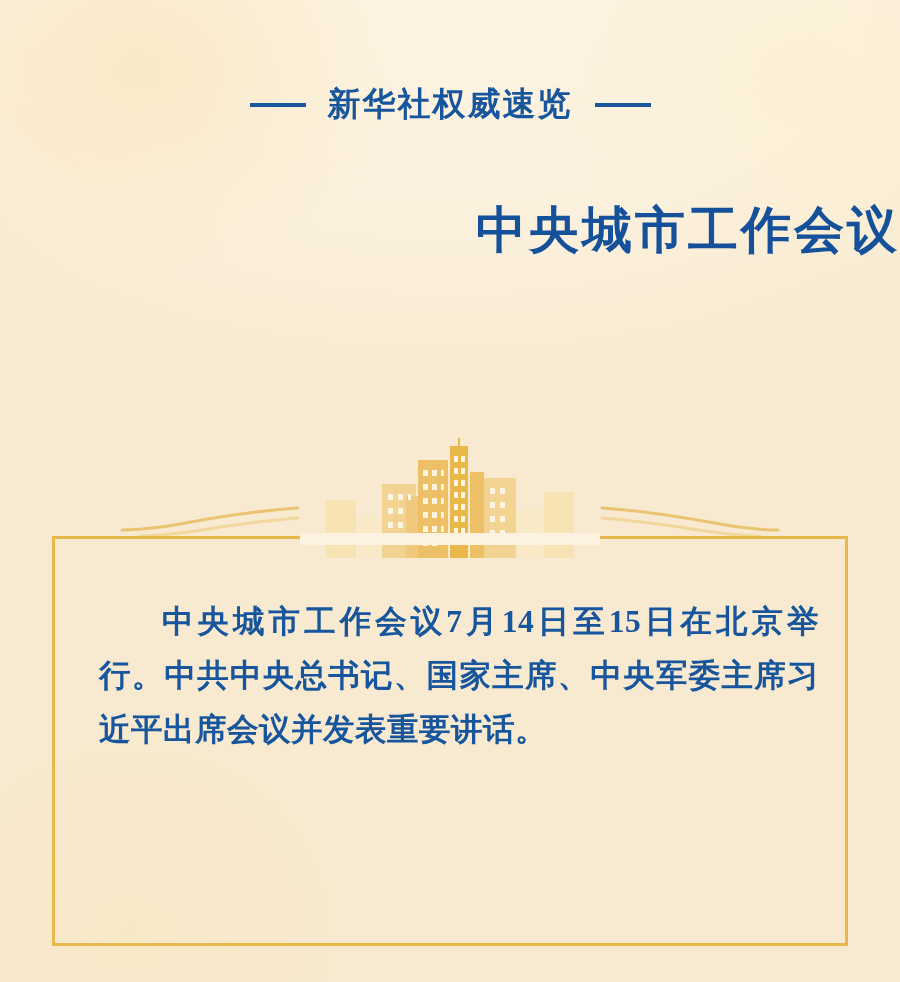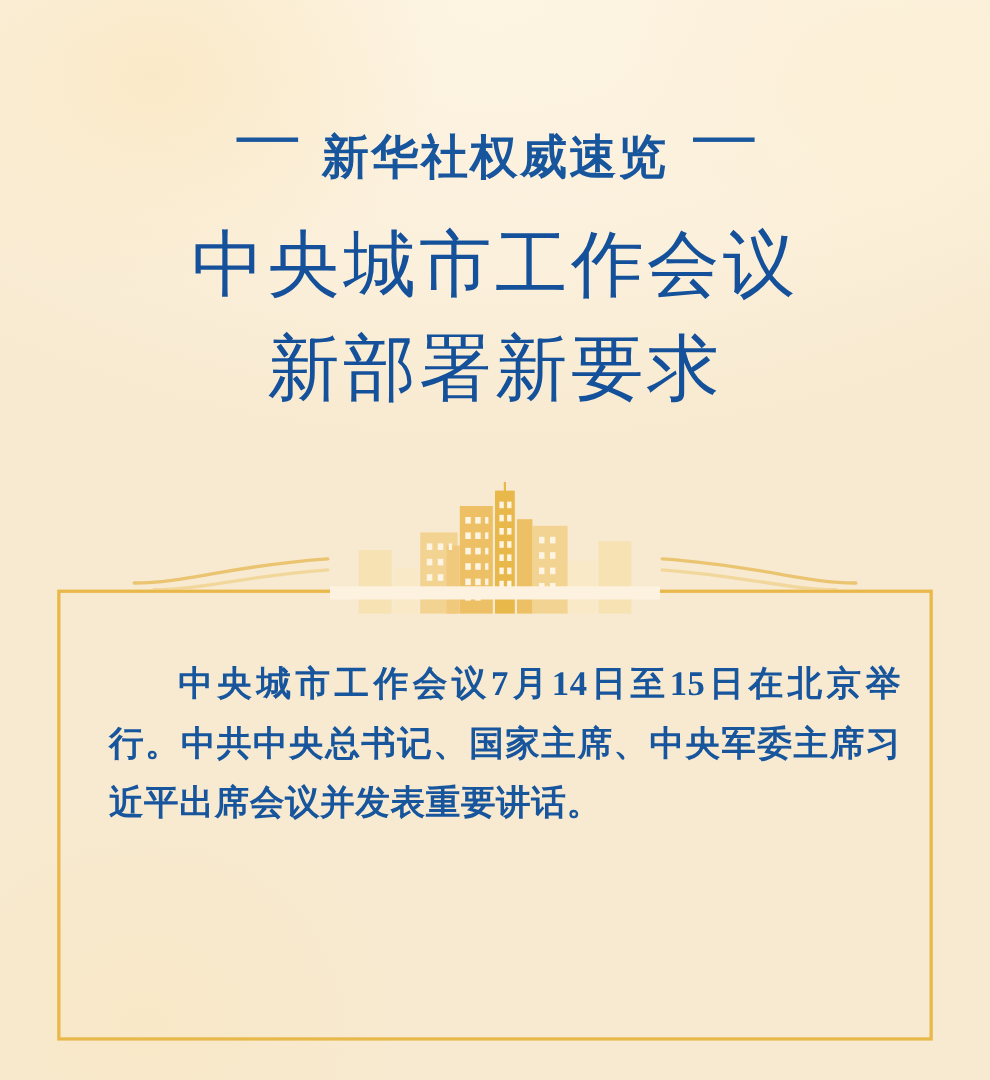--- a/index.html
+++ b/index.html
@@ -57,43 +57,43 @@
     gap: 22px;
   }
   .kicker .rule {
     width: 56px;
     height: 4px;
     background: #18569e;
   }
   .kicker .kicker-text {
     font-family: "Liberation Sans", sans-serif;
     font-weight: bold;
-    font-size: 43px;
+    font-size: 33px;
     letter-spacing: 2px;
     color: #17559d;
     white-space: nowrap;
-    margin-top: 32px;
   }
 
   
   .title-block {
     position: absolute;
     top: 195px;
     left: 0;
     width: 900px;
     text-align: center;
   }
   .title-line {
     font-family: "Liberation Serif", "DejaVu Serif", serif;
-    font-weight: normal;
-    font-size: 66px;
+    font-weight: bold;
+    font-size: 50px;
     line-height: 1.42;
     letter-spacing: 3px;
     color: #14519a;
     white-space: nowrap;
+    text-align: right;
   }
 
   
   .skyline-wrap {
     position: absolute;
     top: 438px;
     left: 0;
     width: 900px;
     height: 120px;
   }
@@ -165,21 +165,20 @@
   <div class="wash-bl"></div>
 
   <div class="kicker">
     <span class="rule"></span>
     <span class="kicker-text">新华社权威速览</span>
     <span class="rule"></span>
   </div>
 
   <div class="title-block">
     <div class="title-line">中央城市工作会议</div>
-    <div class="title-line">新部署新要求</div>
   </div>
 
   <div class="skyline-wrap">
 
     <svg class="swoosh left" viewBox="0 0 180 40">
       <path d="M2 34 C 50 34, 90 18, 178 12" stroke="#eac471" stroke-width="3" fill="none" stroke-linecap="round"></path>
       <path d="M20 40 C 64 40, 100 28, 178 22" stroke="#f2d79c" stroke-width="3" fill="none" stroke-linecap="round"></path>
     </svg>
 
     <svg class="swoosh right" viewBox="0 0 180 40">

